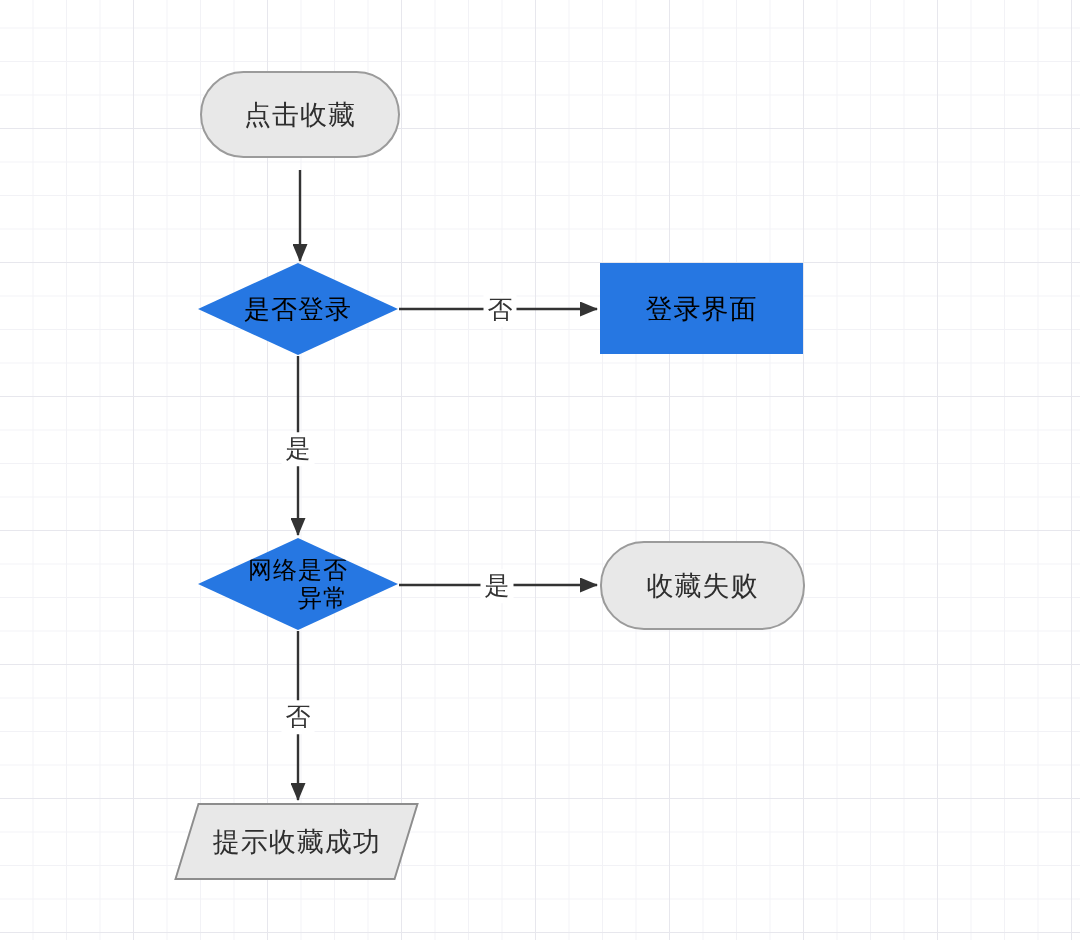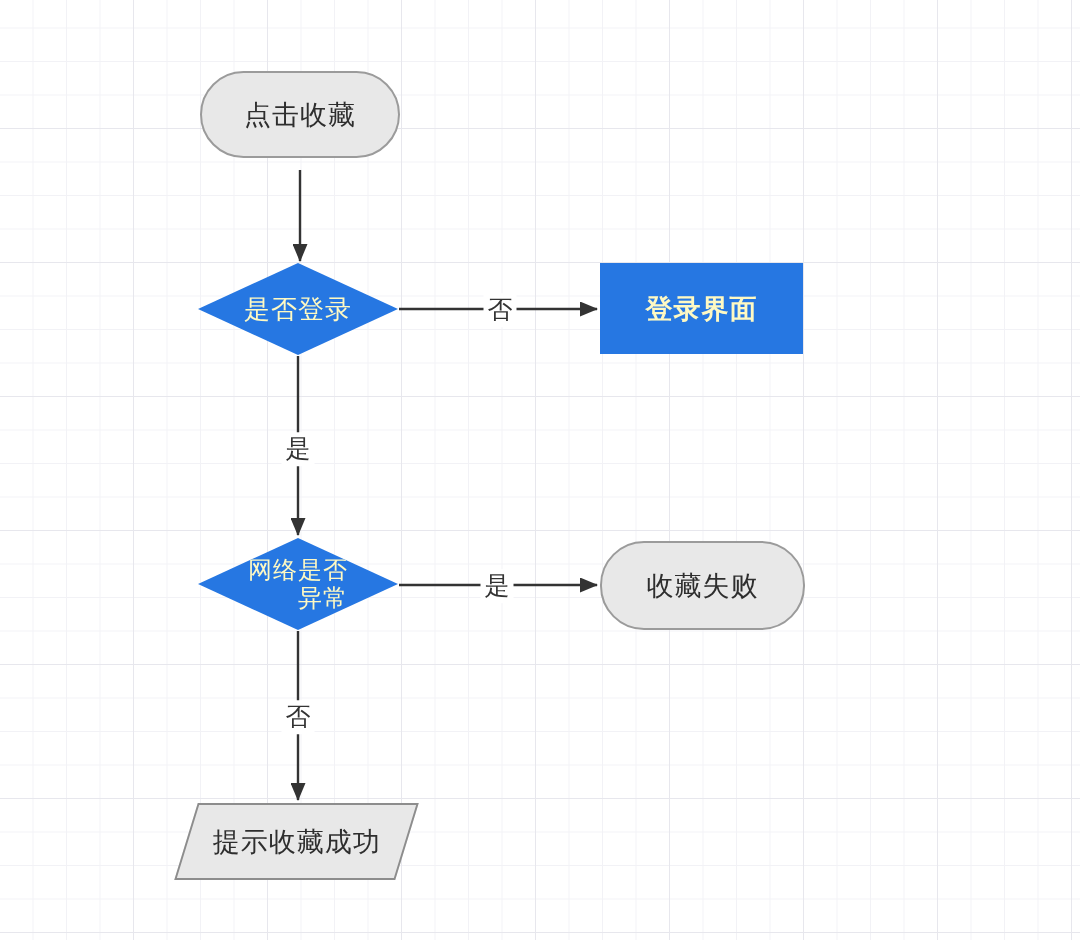--- a/index.html
+++ b/index.html
@@ -33,28 +33,27 @@
     letter-spacing: 1px;
     cursor: default;
   }
   .terminator {
     background: #e8e8e8;
     border: 2px solid #9b9b9b;
     border-radius: 44px;
   }
   .decision {
     background: #2677E2;
-    color: #fef9c3;
+    color: #000000;
     font-size: 26px;
     clip-path: polygon(50% 0, 100% 50%, 50% 100%, 0 50%);
   }
   .process-blue {
     background: #2677E2;
-    color: #fef9c3;
-    font-weight: bold;
+    color: #000000;
   }
   .io-shape {
     background: #e8e8e8;
     border: 2px solid #8d8d8d;
     transform: skewX(-17deg);
   }
   .io-shape .unskew {
     transform: skewX(17deg);
   }
   .decision .two-line {

